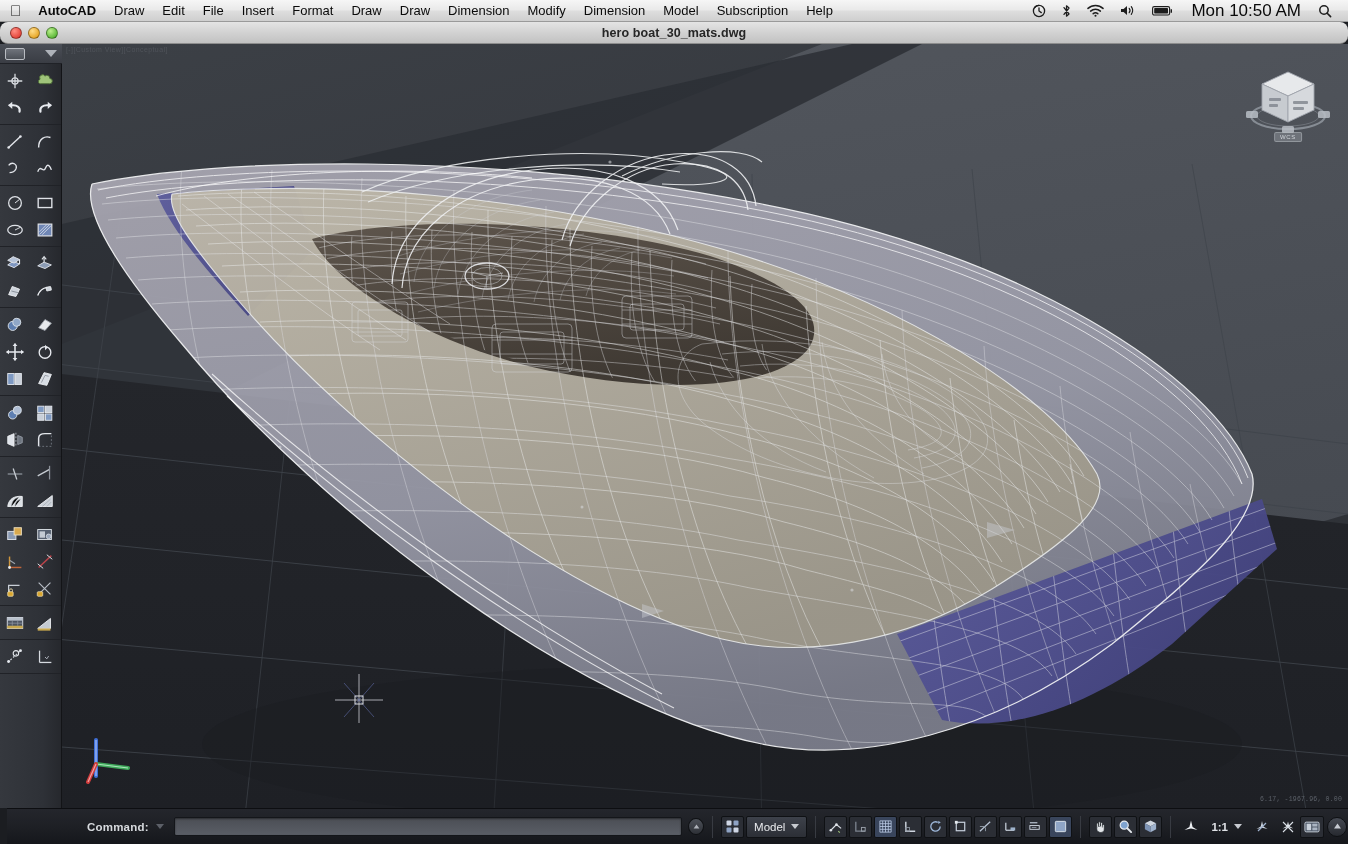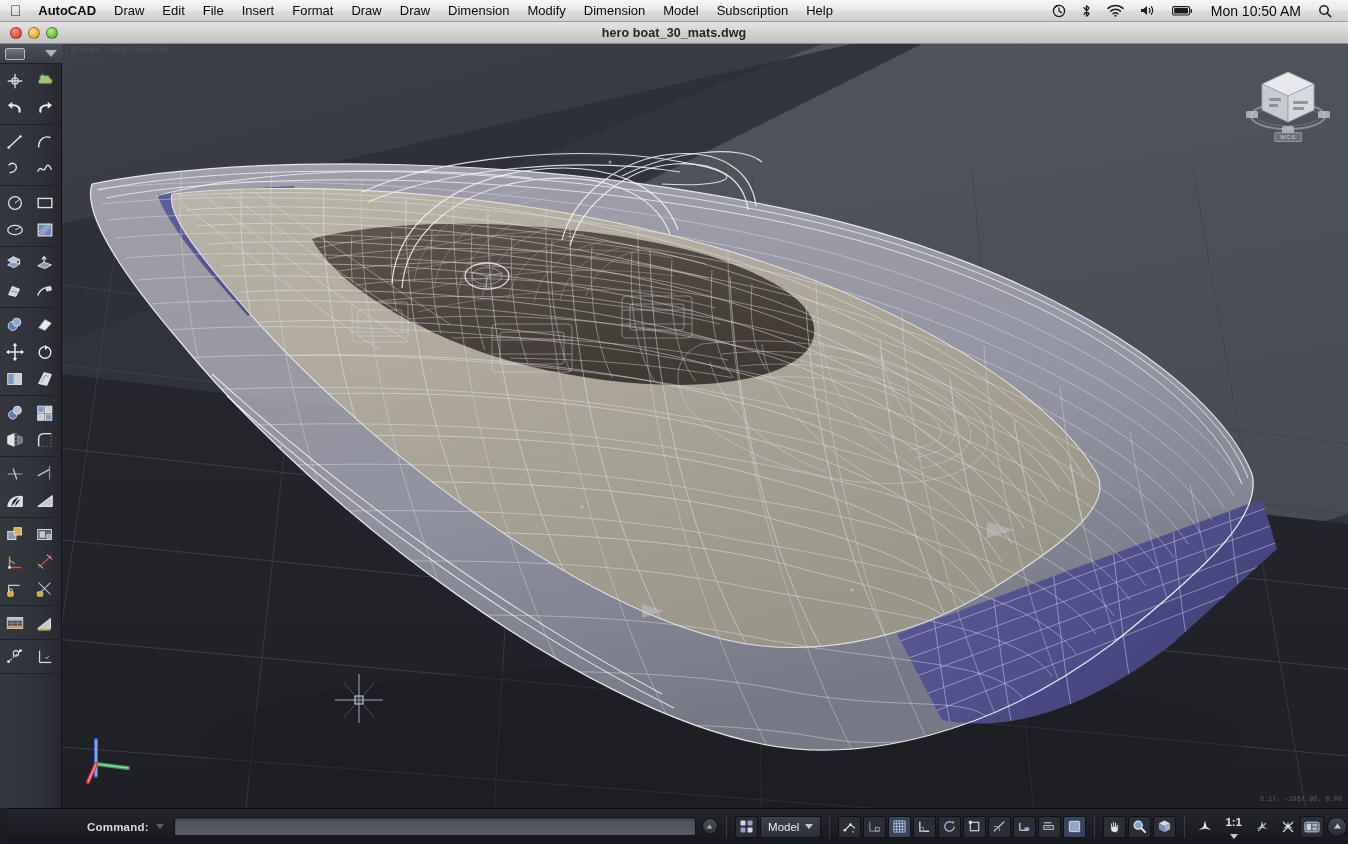--- a/index.html
+++ b/index.html
@@ -30,29 +30,30 @@
   .menu-item.app-name { font-weight: bold; }
   .menubar-right {
     margin-left: auto; display: flex; align-items: center;
     padding-right: 9px; gap: 2px;
   }
   .status-icon {
     padding: 0 7px; font-size: 13px; line-height: 22px; color: #1d1d1d;
     display: flex; align-items: center;
   }
   .status-icon svg { display: block; }
-  .clock { padding: 0 8px; font-size: 14px; line-height: 22px; }
+  .clock { padding: 0 8px; font-size: 17px; line-height: 22px; }
 
   
   .titlebar {
     position: absolute; top: 22px; left: 0; width: 1348px; height: 22px;
     background: linear-gradient(to bottom, #e4e4e4 0%, #d2d2d2 50%, #c2c2c2 100%);
     border-bottom: 1px solid #8d8d8d;
     display: flex; align-items: center; justify-content: center;
     z-index: 35;
+    border-radius: 8px;
   }
   .traffic { position: absolute; left: 10px; top: 5px; display: flex; gap: 6px; }
   .light { width: 12px; height: 12px; border-radius: 50%; border: 1px solid rgba(0,0,0,.35); }
   .light.red    { background: radial-gradient(circle at 35% 30%, #ff8d82, #e5483d 70%, #bb2f26); }
   .light.yellow { background: radial-gradient(circle at 35% 30%, #ffdd8a, #e8a92c 70%, #bd8017); }
   .light.green  { background: radial-gradient(circle at 35% 30%, #bdf08d, #61bb3d 70%, #3e9022); }
   .win-title { font-size: 12.5px; color: #262626; font-weight: bold; letter-spacing: .1px; }
 
   
   .workspace {
@@ -172,21 +173,21 @@
   .sb-btn.flat { background: transparent; border-color: transparent; }
   .sb-btn.on { background: #39455c; }
   .sb-model {
     height: 22px; padding: 0 7px; display: flex; align-items: center; gap: 6px;
     background: linear-gradient(to bottom,#3d414a,#2c2f36);
     border: 1px solid #0f1114; border-radius: 2px;
     color: #e9ebee; font-size: 11.5px;
   }
   .sb-scale {
     height: 22px; padding: 0 6px; display: flex; align-items: center; gap: 6px;
-    color: #dfe2e6; font-size: 11.5px; font-weight: bold; flex-direction: column;
+    color: #dfe2e6; font-size: 11.5px; font-weight: bold;
   }
   .mini-caret { width:0;height:0;border-left:4px solid transparent;border-right:4px solid transparent;border-top:5px solid #c7cad0; }
   .sb-right { margin-left: auto; display: flex; align-items: center; padding-right: 8px; gap: 3px; }
   .sb-knob {
     width: 20px; height: 20px; border-radius: 50%;
     background: linear-gradient(to bottom,#464a53,#26292f);
     border: 1px solid #0e1013; display:flex;align-items:center;justify-content:center;
   }
 </style>
 </head>

